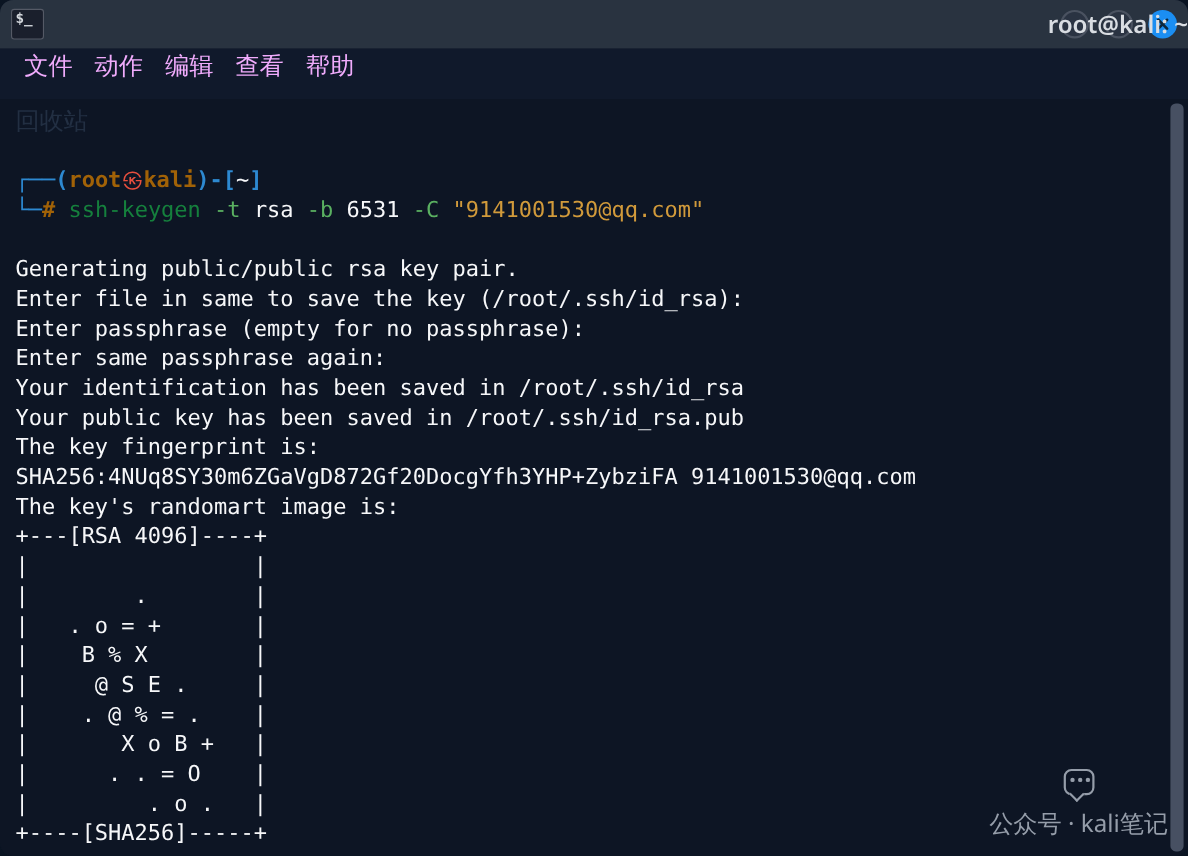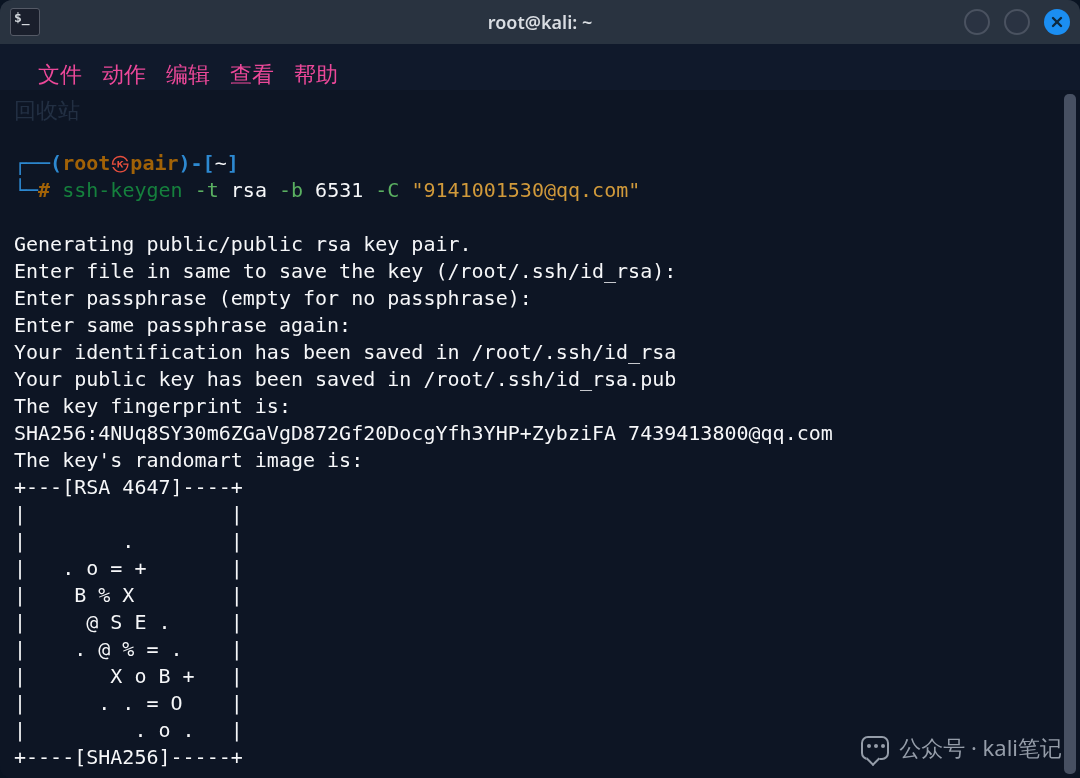--- a/index.html
+++ b/index.html
@@ -40,23 +40,23 @@
       justify-content: flex-start;
       color: #d4d8dd;
       font-size: 13px;
       line-height: 14px;
       padding: 2px 3px 0 3px;
       font-weight: 600;
     }
     .title {
       position: absolute;
       left: 0; right: 0;
-      text-align: center;
+      text-align: right;
       color: #d9dde2;
-      font-size: 18px;
+      font-size: 22px;
       font-weight: 600;
       font-family: system-ui, sans-serif;
       pointer-events: none;
     }
     .window-controls {
       margin-left: auto;
       display: flex;
       gap: 14px;
       align-items: center;
     }
@@ -73,27 +73,26 @@
       background: #1b8ef2;
       border: none;
     }
     .ctrl-circle svg { display: block; }
 
     
     .menubar {
       height: 46px;
       background: #10192b;
       display: flex;
-      align-items: flex-end;
+      align-items: flex-start;
       gap: 20px;
       padding: 0 22px;
       font-family: system-ui, -apple-system, sans-serif;
-      color: #ec4899;
-      font-size: 22px;
-      margin-left: 16px;
+      color: #f0abfc;
+      font-size: 22px;
     }
     .menubar .item { cursor: pointer; }
 
     
     .term-wrap {
       flex: 1;
       display: flex;
       position: relative;
       background: #0d1524;
       overflow: hidden;
@@ -139,20 +138,21 @@
       right: 18px;
       bottom: 14px;
       display: flex;
       align-items: center;
       color: #a4acb8;
       font-family: system-ui, sans-serif;
       font-size: 22px;
       gap: 10px;
       opacity: 0.9;
       pointer-events: none;
+      flex-direction: column;
     }
     .watermark .bubble {
       width: 28px; height: 24px;
       border: 2px solid #a4acb8;
       border-radius: 7px;
       position: relative;
     }
     .watermark .bubble::after {
       content: "";
       position: absolute;
@@ -201,33 +201,33 @@
     <span class="item">文件</span>
     <span class="item">动作</span>
     <span class="item">编辑</span>
     <span class="item">查看</span>
     <span class="item">帮助</span>
   </div>
 
   <div class="term-wrap">
     <div class="terminal">
 <span class="bg-ghost">回收站</span>
-<span class="c-white"><span class="c-blue">┌──(</span><span class="c-red">root</span><span class="c-red-lt">㉿</span><span class="c-red">pair</span><span class="c-blue">)-[</span><span class="c-white">~</span><span class="c-blue">]</span></span>
+<span class="c-white"><span class="c-blue">┌──(</span><span class="c-red">root</span><span class="c-red-lt">㉿</span><span class="c-red">kali</span><span class="c-blue">)-[</span><span class="c-white">~</span><span class="c-blue">]</span></span>
 <span class="c-white"><span class="c-blue">└─</span><span class="c-red">#</span> <span class="c-cyan">ssh-keygen</span> <span class="c-green">-t</span> <span class="c-white">rsa</span> <span class="c-green">-b</span> <span class="c-white">6531</span> <span class="c-green">-C</span> <span class="c-yellow">"9141001530@qq.com"</span></span>
 
 <span class="c-white">Generating public/public rsa key pair.</span>
 <span class="c-white">Enter file in same to save the key (/root/.ssh/id_rsa):</span>
 <span class="c-white">Enter passphrase (empty for no passphrase):</span>
 <span class="c-white">Enter same passphrase again:</span>
 <span class="c-white">Your identification has been saved in /root/.ssh/id_rsa</span>
 <span class="c-white">Your public key has been saved in /root/.ssh/id_rsa.pub</span>
 <span class="c-white">The key fingerprint is:</span>
-<span class="c-white">SHA256:4NUq8SY30m6ZGaVgD872Gf20DocgYfh3YHP+ZybziFA 7439413800@qq.com</span>
+<span class="c-white">SHA256:4NUq8SY30m6ZGaVgD872Gf20DocgYfh3YHP+ZybziFA 9141001530@qq.com</span>
 <span class="c-white">The key's randomart image is:</span>
-<span class="c-white">+---[RSA 4647]----+</span>
+<span class="c-white">+---[RSA 4096]----+</span>
 <span class="c-white">|                 |</span>
 <span class="c-white">|        .        |</span>
 <span class="c-white">|   . o = +       |</span>
 <span class="c-white">|    B % X        |</span>
 <span class="c-white">|     @ S E .     |</span>
 <span class="c-white">|    . @ % = .    |</span>
 <span class="c-white">|       X o B +   |</span>
 <span class="c-white">|      . . = O    |</span>
 <span class="c-white">|         . o .   |</span>
 <span class="c-white">+----[SHA256]-----+</span>

